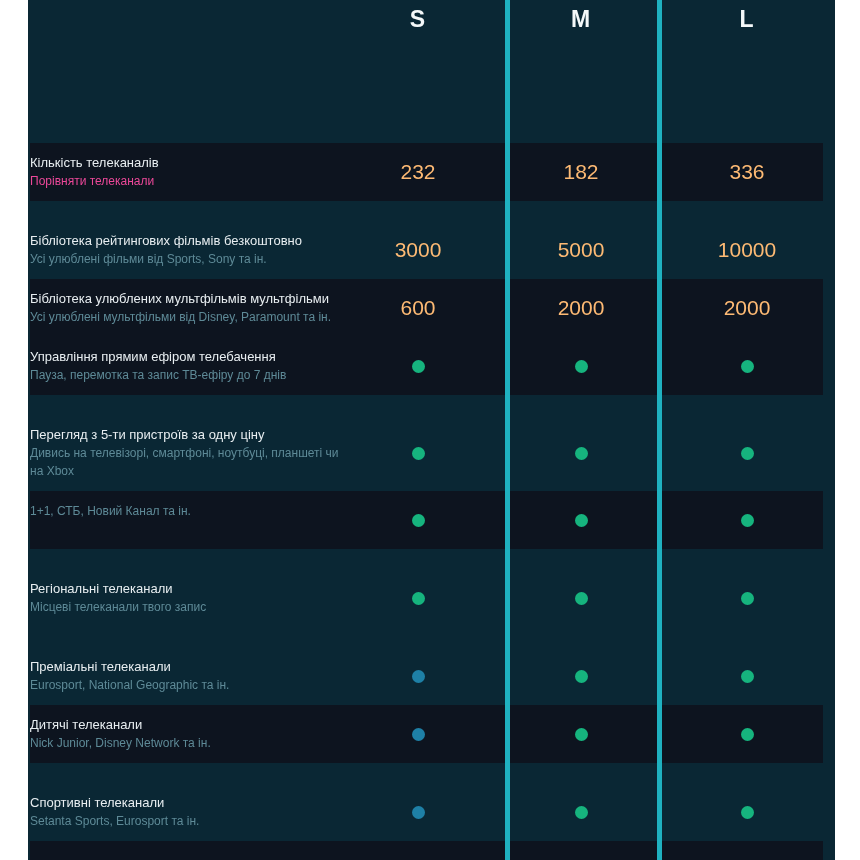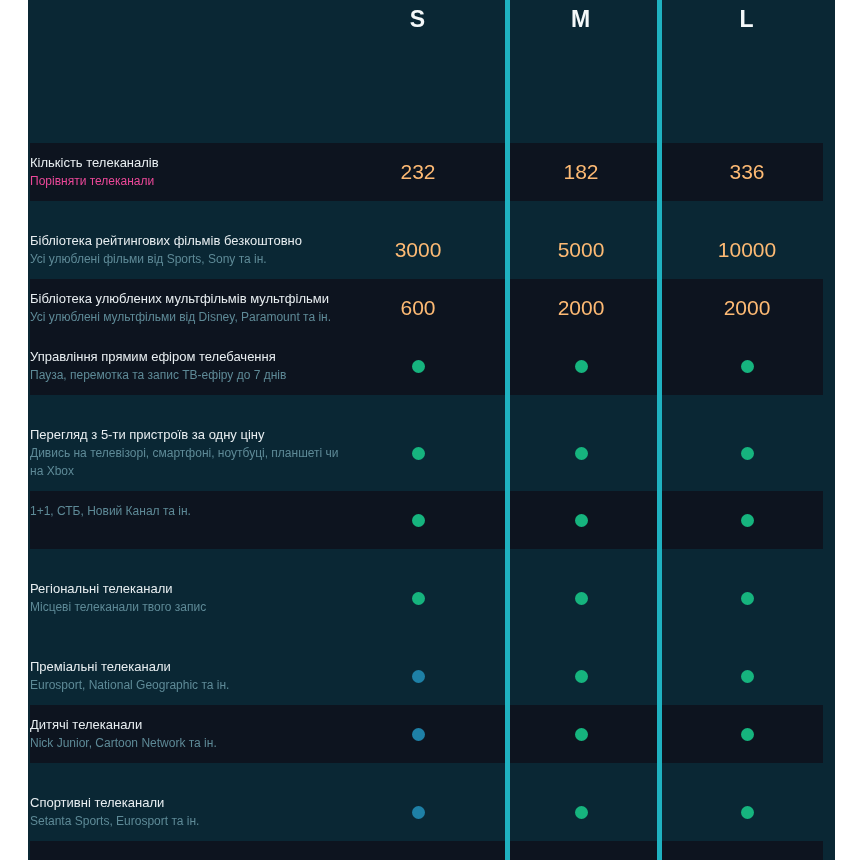--- a/index.html
+++ b/index.html
@@ -183,21 +183,21 @@
             <span class="dot" style="background: rgb(22, 180, 126);"></span>
           </div>
     <div class="slot l">
             <span class="dot" style="background: rgb(22, 180, 126);"></span>
           </div>
   </div>
 
   <div class="row dark">
     <div class="label-cell">
       <div class="row-title">Дитячі телеканали</div>
-      <div class="row-subtitle">Nick Junior, Cartoon Network та ін.</div>
+      <div class="row-subtitle">Nick Junior, Disney Network та ін.</div>
     </div>
     <div class="slot s">
             <span class="dot" style="background: rgb(30, 128, 166);"></span>
           </div>
     <div class="slot m">
             <span class="dot" style="background: rgb(22, 180, 126);"></span>
           </div>
     <div class="slot l">
             <span class="dot" style="background: rgb(22, 180, 126);"></span>
           </div>

